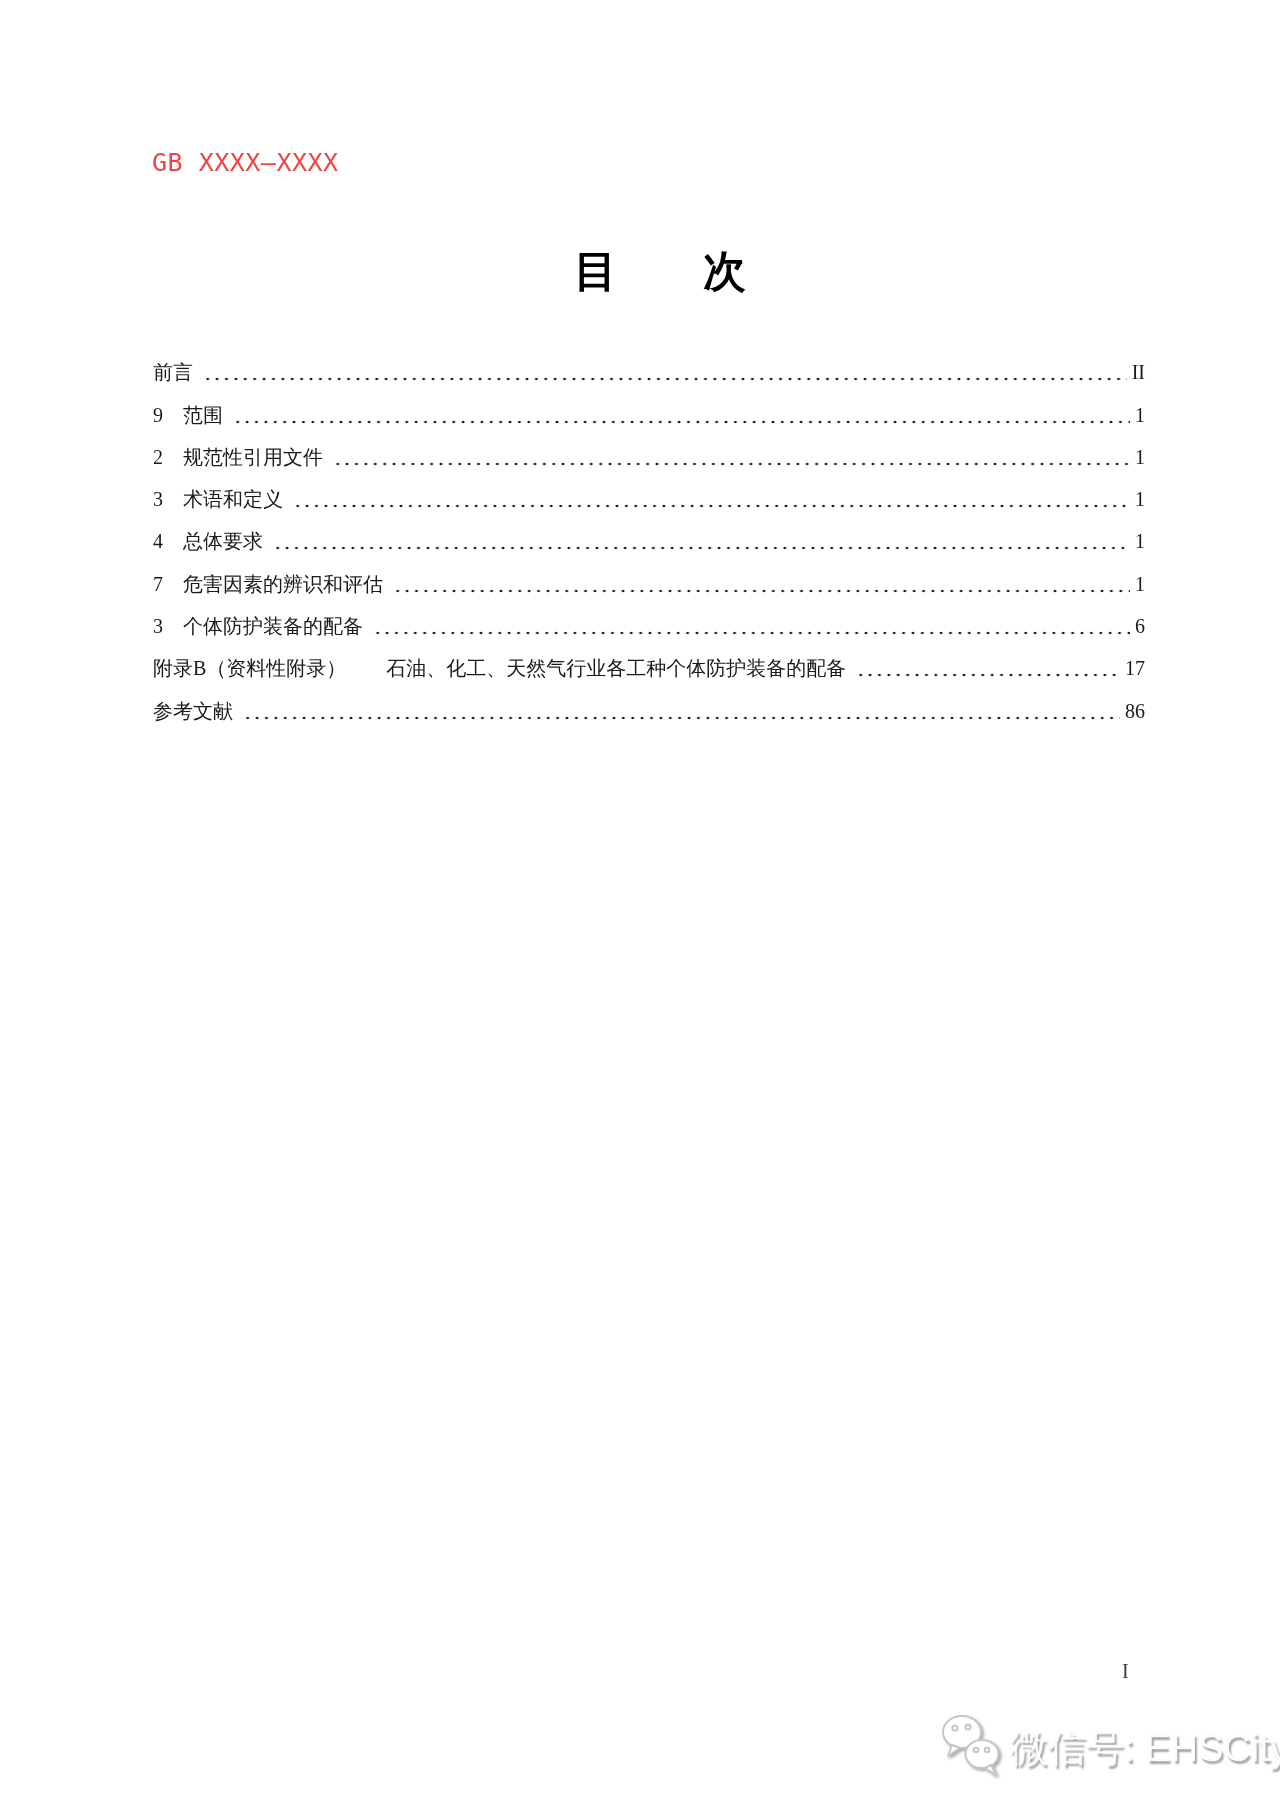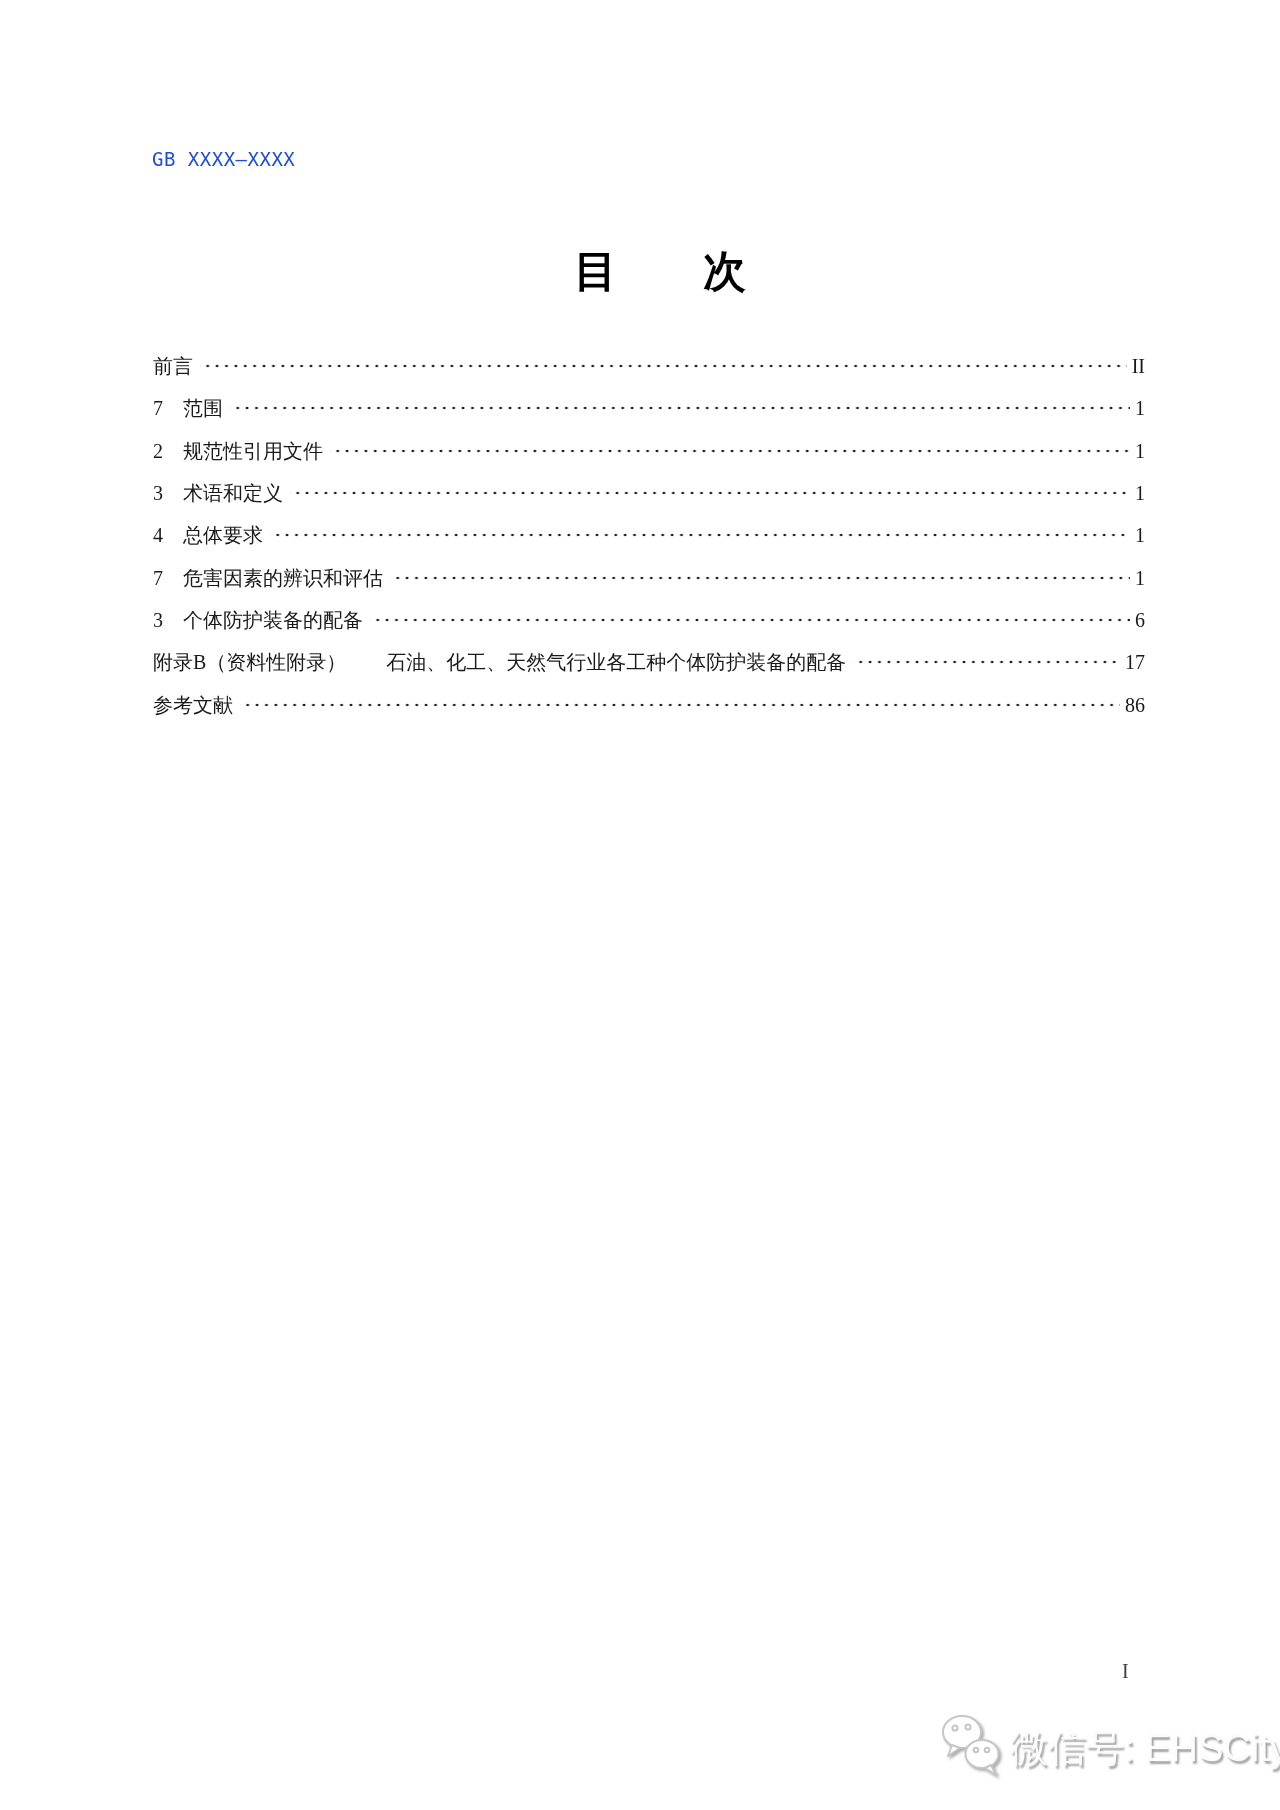--- a/index.html
+++ b/index.html
@@ -11,23 +11,23 @@
     overflow: hidden;
     font-family: "Liberation Serif", "DejaVu Serif", serif;
     color: #1a1a1a;
   }
 
   .doc-header {
     position: absolute;
     left: 152px;
     top: 148px;
     font-family: "DejaVu Sans Mono", monospace;
-    font-size: 19px;
+    font-size: 25px;
     letter-spacing: 0.5px;
-    color: #1d4ed8;
+    color: #ef4444;
     white-space: pre;
   }
 
   .doc-title {
     position: absolute;
     left: 0;
     top: 243px;
     width: 1280px;
     text-align: center;
     font-family: "Liberation Sans", "DejaVu Sans", sans-serif;
@@ -40,21 +40,21 @@
 
   .toc {
     position: absolute;
     left: 153px;
     top: 350px;
     width: 992px;
   }
 
   .toc-row {
     display: flex;
-    align-items: center;
+    align-items: flex-end;
     height: 42.3px;
     padding-bottom: 10px;
     box-sizing: border-box;
     font-size: 20px;
     line-height: 1;
     color: #1a1a1a;
   }
 
   .toc-title {
     white-space: pre;
@@ -115,21 +115,21 @@
 
 <div class="doc-title">目　　次</div>
 
 <div class="toc">
   <div class="toc-row">
     <span class="toc-title">前言</span>
     <span class="toc-leader"></span>
     <span class="toc-page">II</span>
   </div>
   <div class="toc-row">
-    <span class="toc-title">7　范围</span>
+    <span class="toc-title">9　范围</span>
     <span class="toc-leader"></span>
     <span class="toc-page">1</span>
   </div>
   <div class="toc-row">
     <span class="toc-title">2　规范性引用文件</span>
     <span class="toc-leader"></span>
     <span class="toc-page">1</span>
   </div>
   <div class="toc-row">
     <span class="toc-title">3　术语和定义</span>

